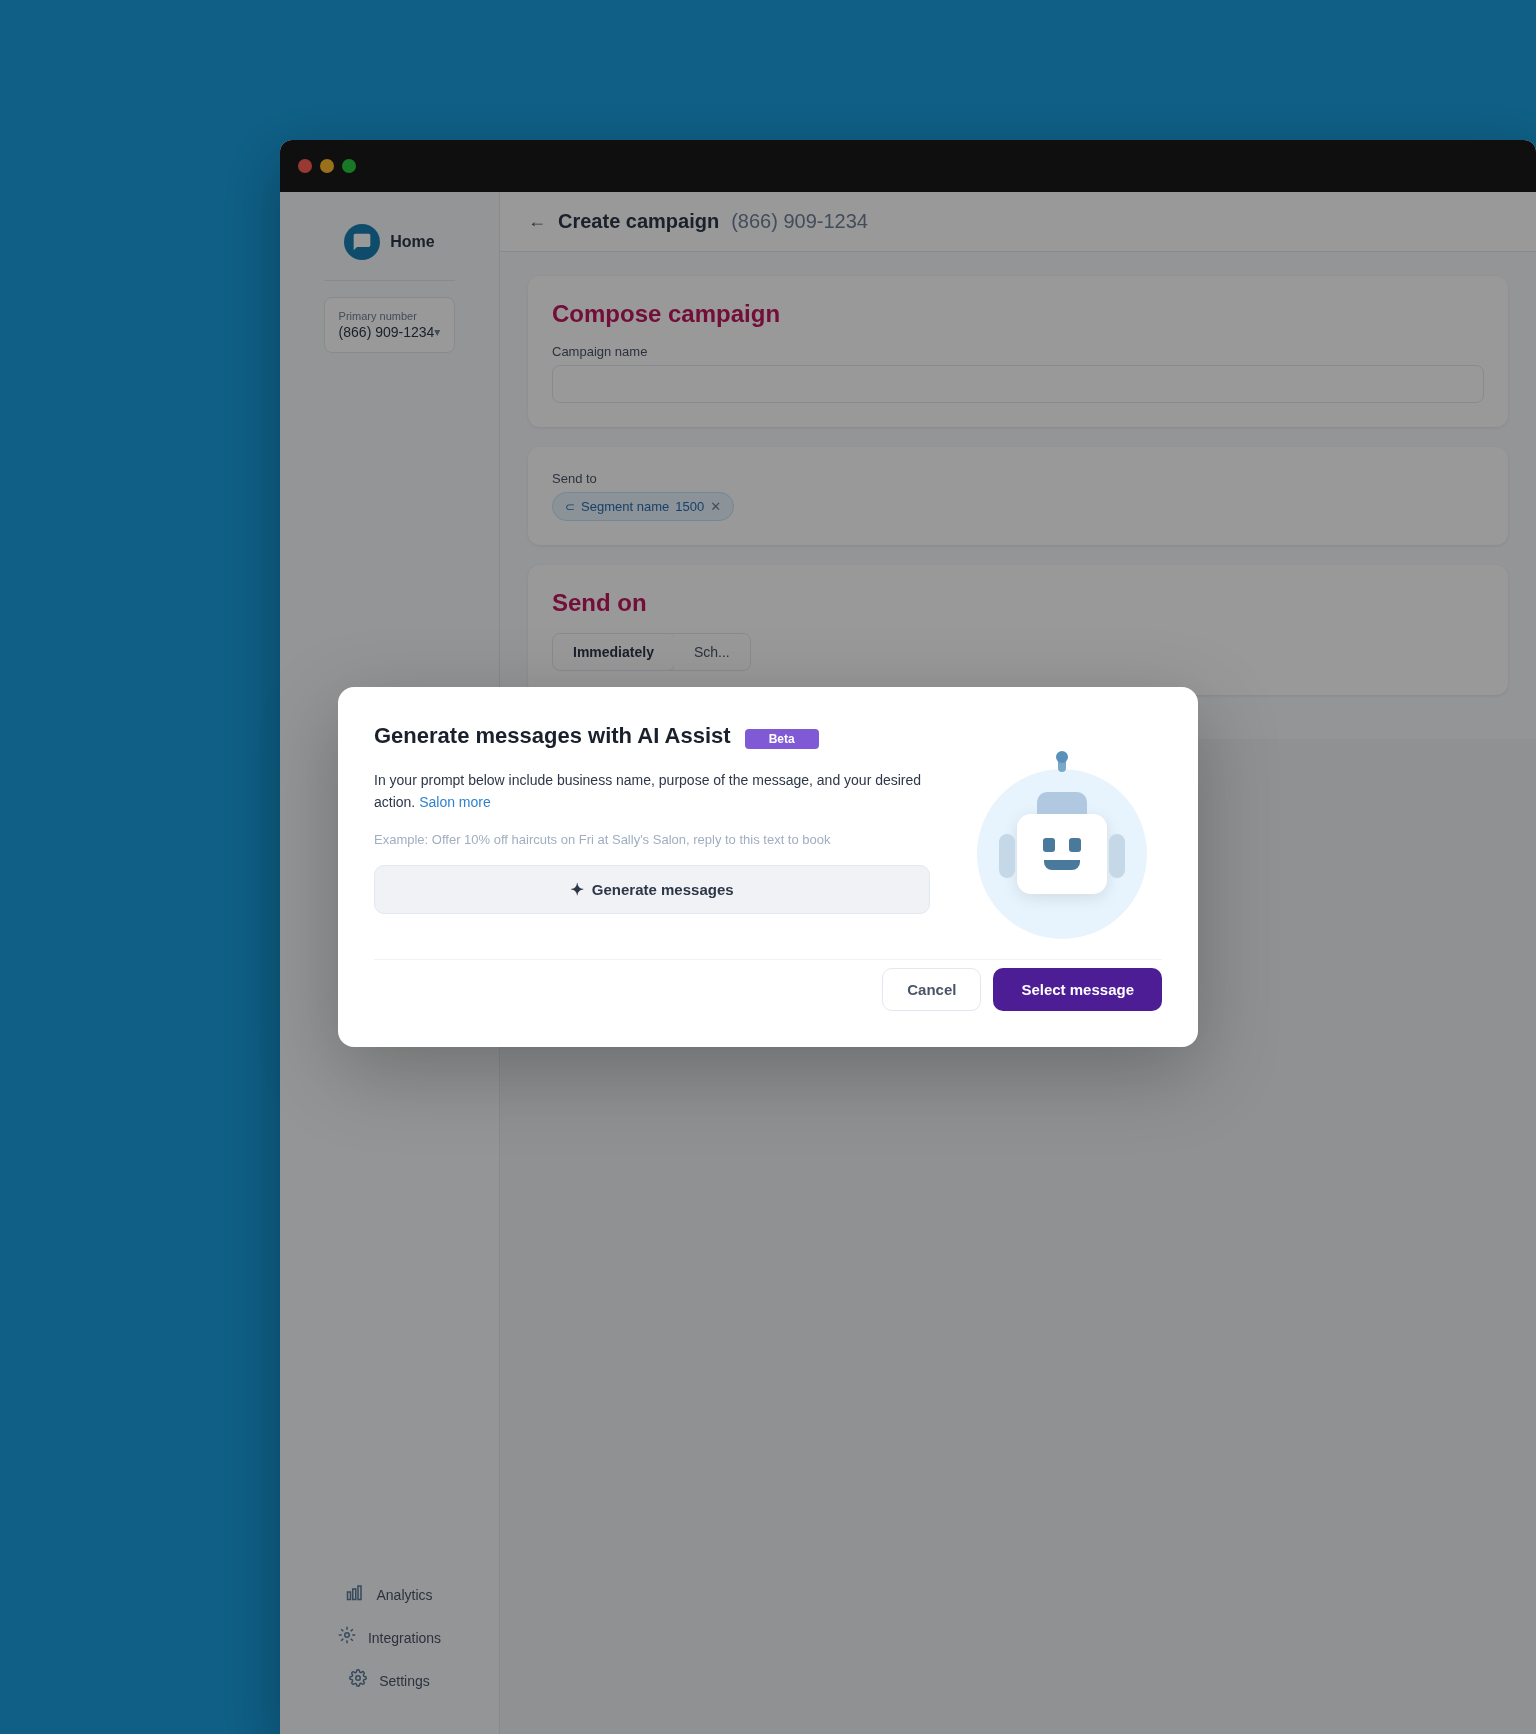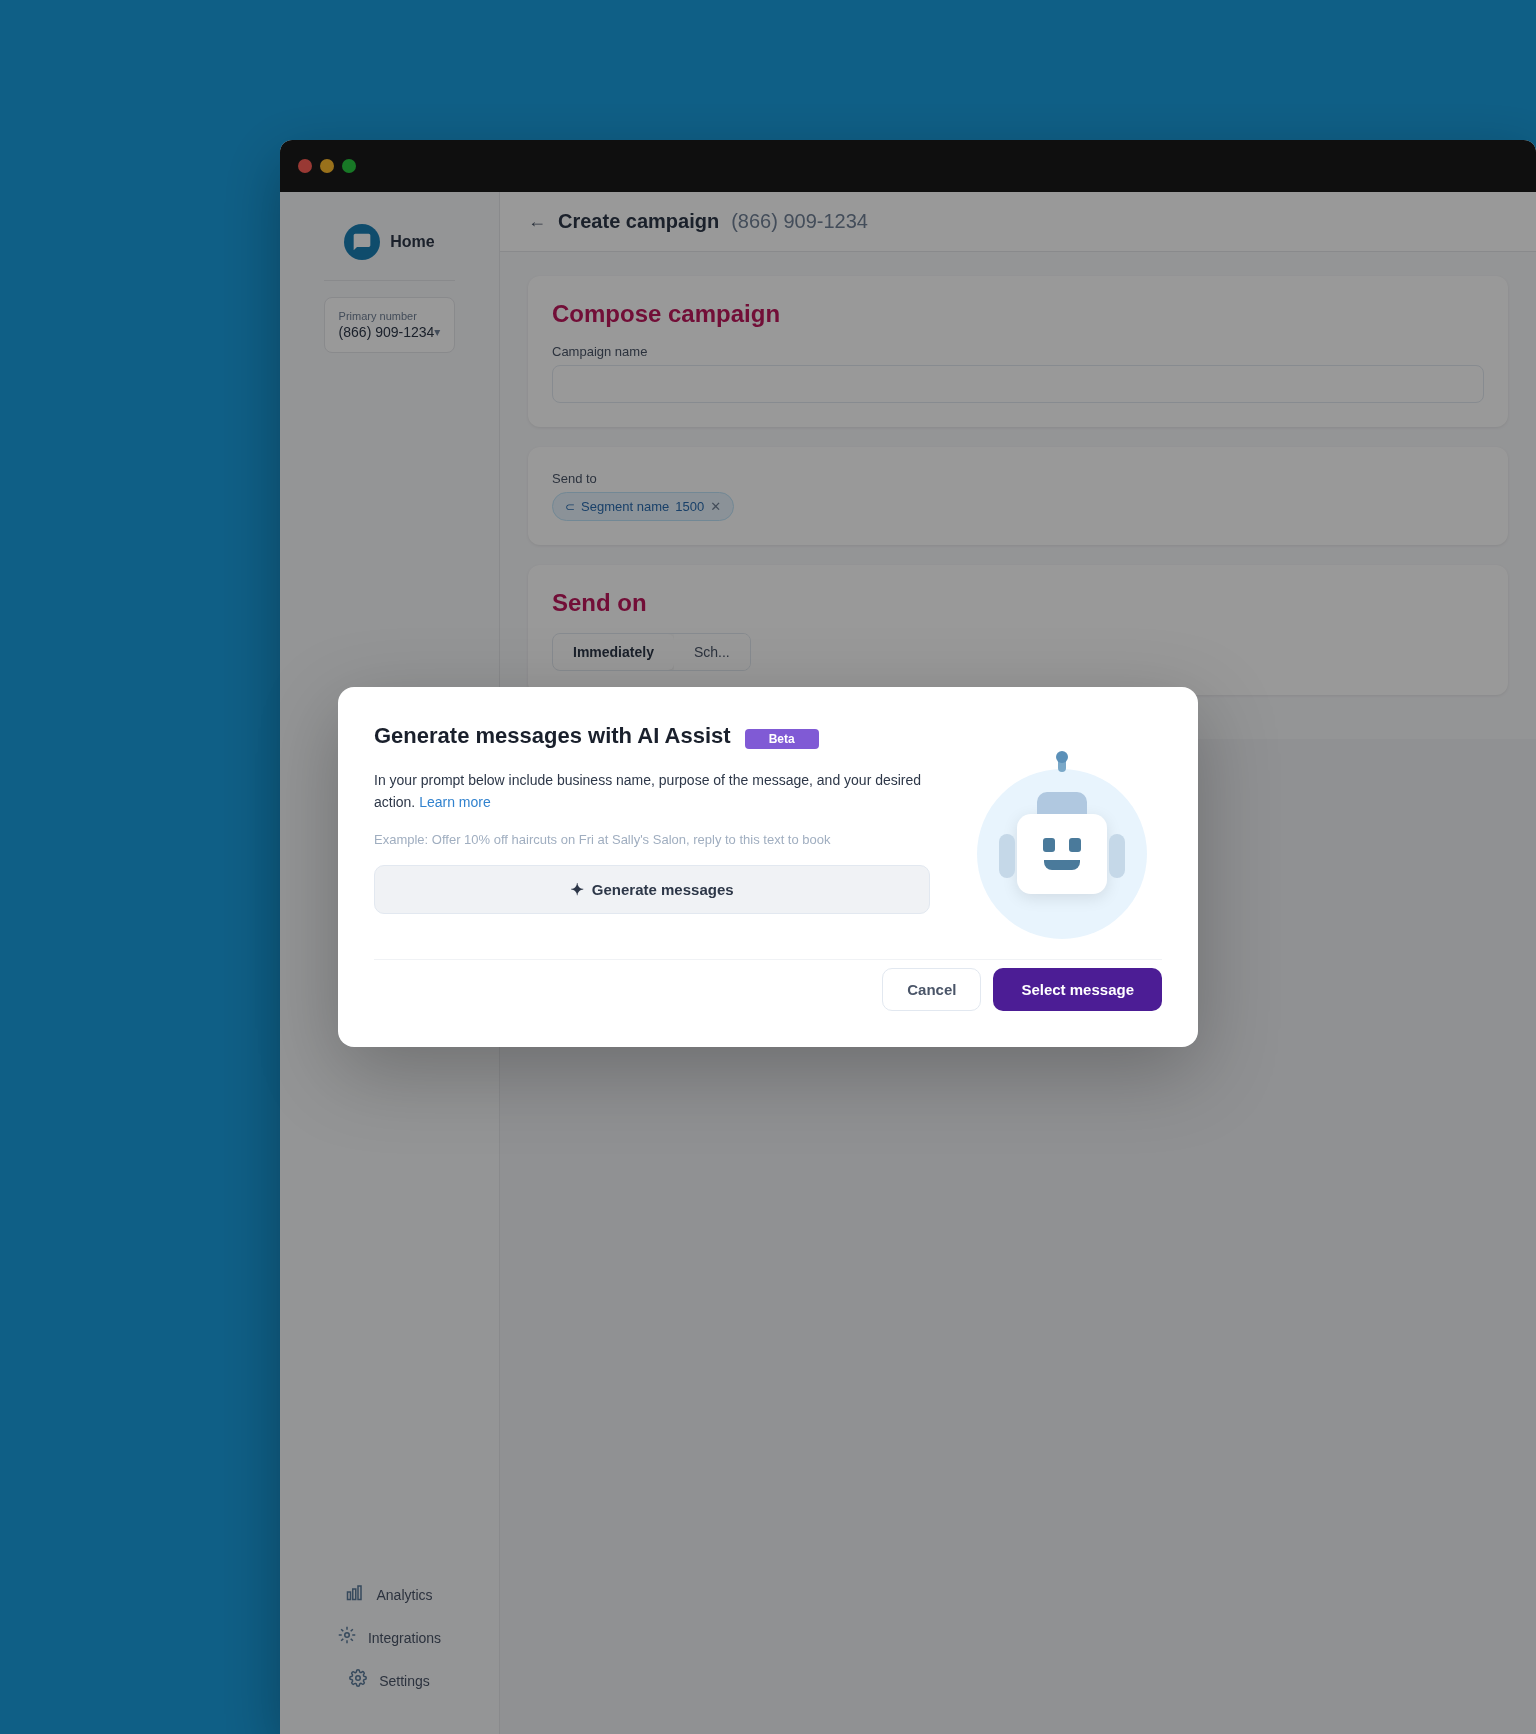--- a/index.html
+++ b/index.html
@@ -608,21 +608,21 @@
     <div class="modal-header">
       <span class="modal-title">Generate messages with AI Assist</span>
       <span class="beta-badge">Beta</span>
     </div>
 
     <div class="modal-body">
 
       <div class="modal-left">
         <div class="modal-description">
           <span>In your prompt below include business name, purpose of the message, and your desired action.</span>
-          <a href="#" class="learn-more-link">Learn more</a>
+          <a href="#" class="learn-more-link">Salon more</a>
         </div>
         <div class="modal-example">Example: Offer 10% off haircuts on Fri at Sally's Salon, reply to this text to book</div>
 
 
         <button class="generate-btn">
           <span class="sparkle-icon">✦</span>
           <span>Generate messages</span>
         </button>
       </div>
 

